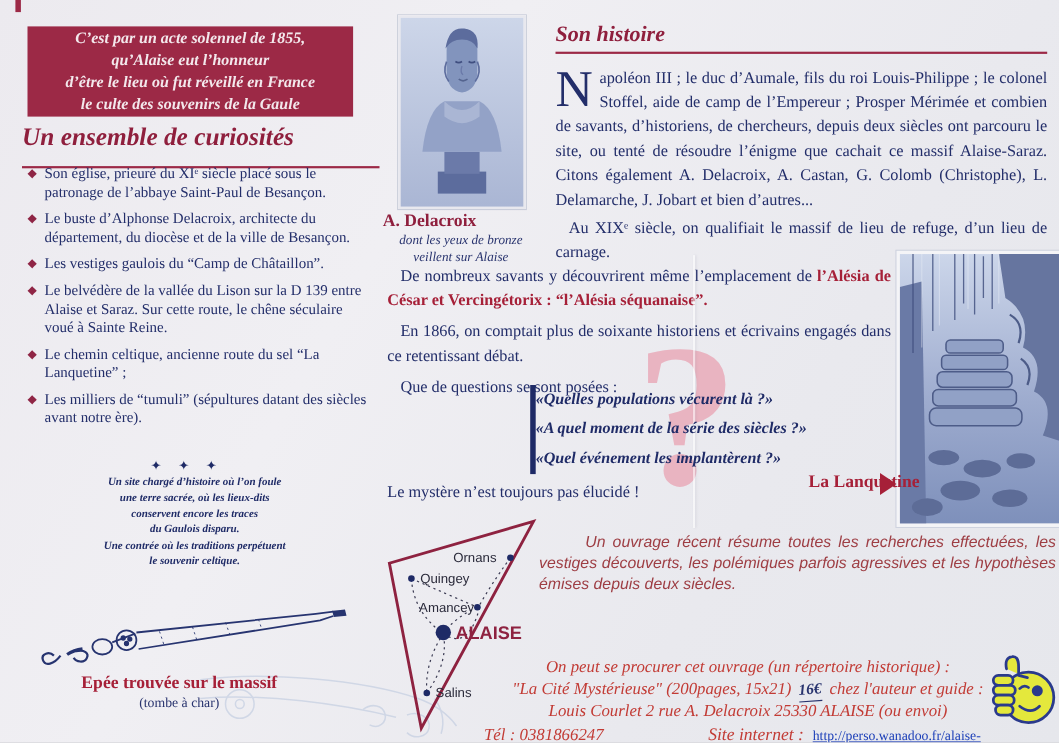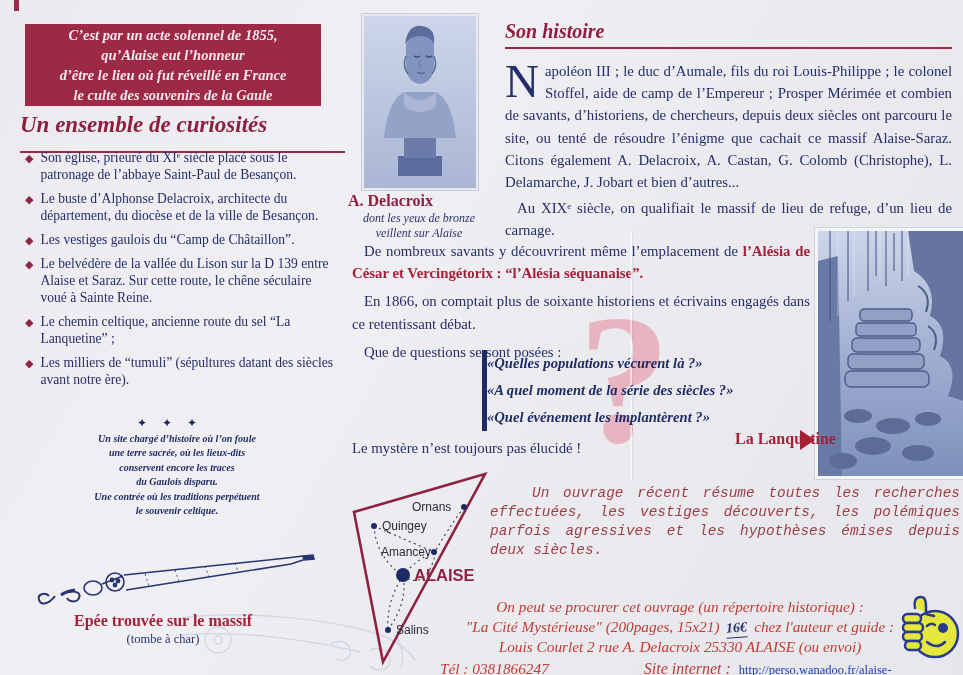--- a/index.html
+++ b/index.html
@@ -49,21 +49,21 @@
   .lanq-cap{left:710px;top:430px;color:#a62038;font-weight:bold;font-size:16px;z-index:2;margin-left:25px;}
   .lanq-arrow{left:800px;top:430px;width:0;height:0;border-top:10px solid transparent;
     border-bottom:10px solid transparent;border-left:15px solid #a62038;z-index:2;}
   .photo{left:815px;top:228px;width:146px;height:245px;border:3px solid #f4f4f7;
     box-shadow:0 0 0 1px #cfd3df;}
   
   .map{left:346px;top:462px;width:150px;height:210px;}
   
   .book{left:490px;top:484px;width:470px;font-family:"Liberation Sans","DejaVu Sans",sans-serif;
     font-style:italic;color:#9e3e44;font-size:14.4px;line-height:1.32;text-align:justify;}
-  .book p{margin:0;font-family:Liberation Mono, monospace;}
+  .book p{margin:0;}
   .book .ind{text-indent:42px;}
   
   .order{left:440px;top:597px;width:480px;font-style:italic;color:#c23b35;font-size:15.3px;line-height:1.28;}
   .order .c{text-align:center;}
   .price{display:inline-block;color:#28336e;font-size:14px;transform:rotate(-4deg);
     font-weight:bold;border-bottom:1px solid #28336e;margin:0 3px;}
   .lastline{display:flex;align-items:baseline;margin-top:2px;}
   .tel{margin-right:95px;}
   .sitelabel{font-size:16px;margin-right:8px;}
   .url{color:#1b3eb8;text-decoration:underline;font-size:12.5px;font-style:normal;

